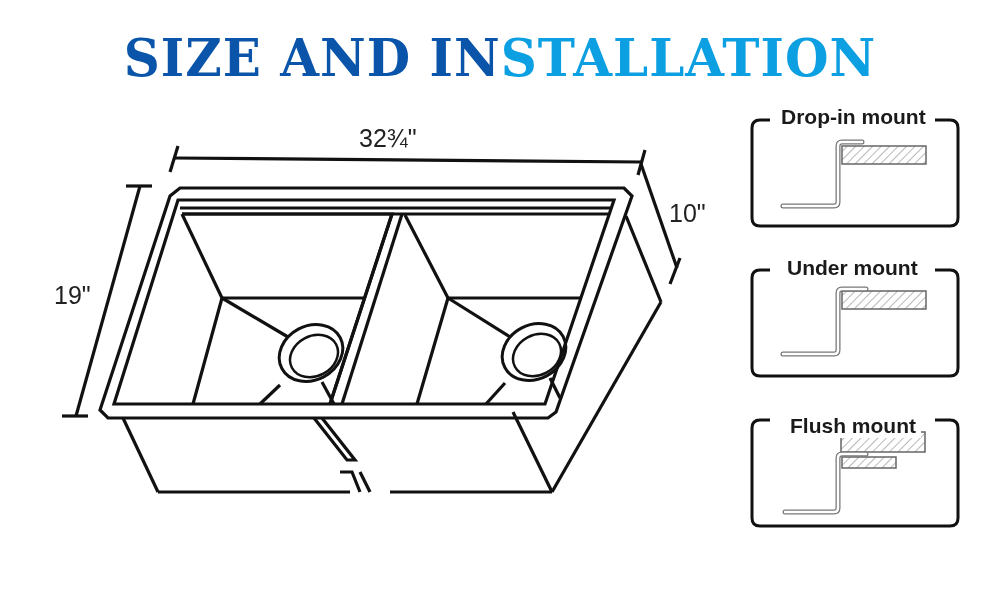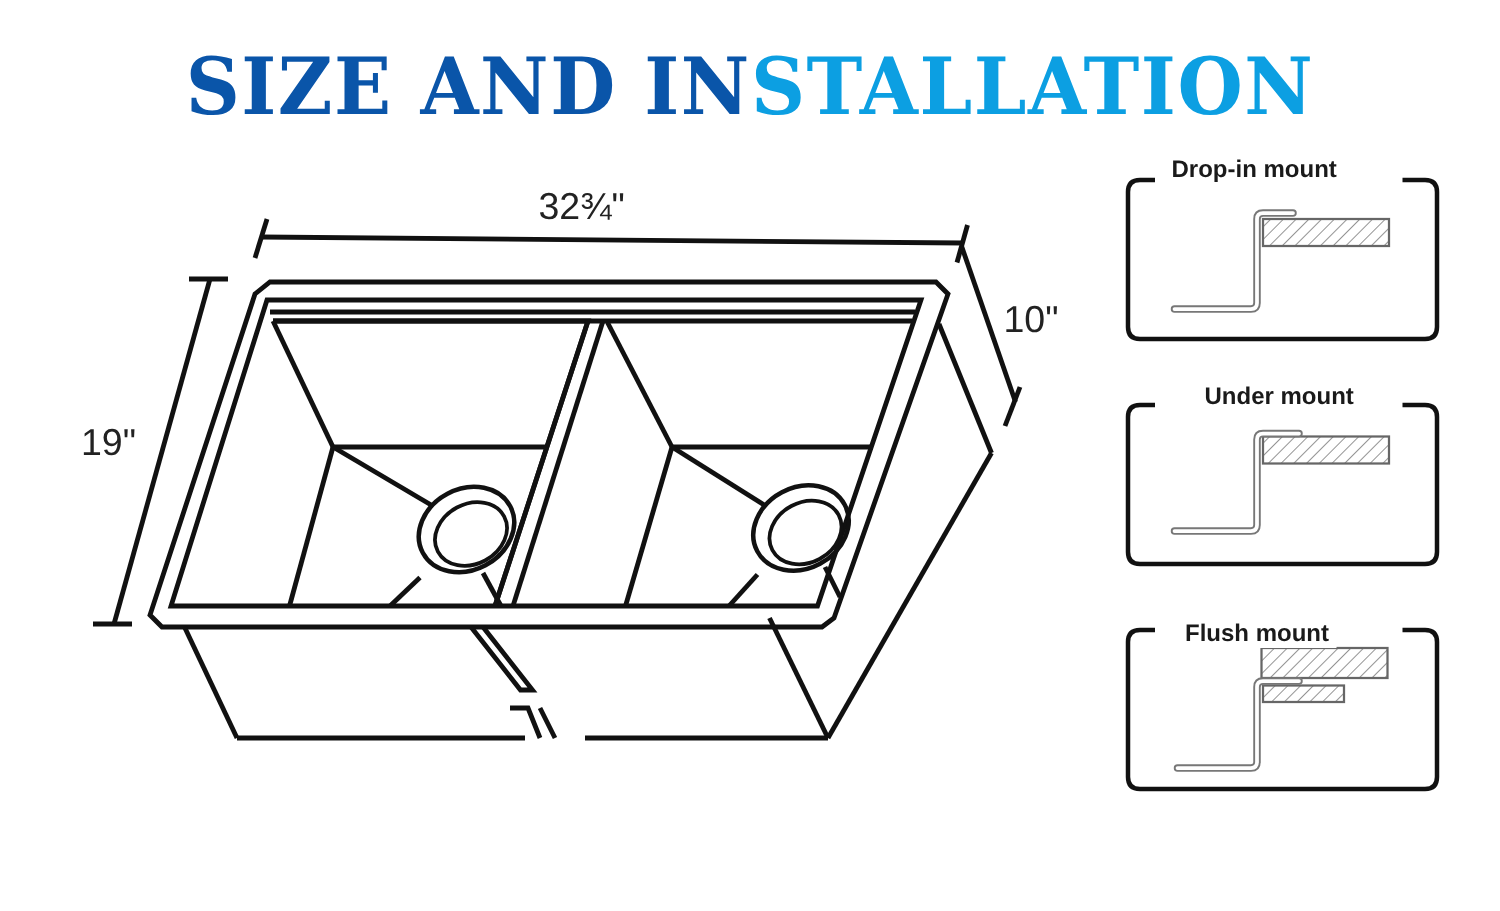--- a/index.html
+++ b/index.html
@@ -8,21 +8,21 @@
       position: absolute; left: 0; top: 28px; width: 1000px; text-align: center;
       font-family: "DejaVu Serif", "Liberation Serif", serif; font-weight: bold;
       font-size: 50px; letter-spacing: 1px; line-height: 60px;
       transform: scaleY(1.05);
     }
     .title span { display: inline-block; }
     .title .t1 { color: #0a55a9; }
     .title .t2 { color: #0c9fe2; }
     svg.drawing { position: absolute; left: 0; top: 0; }
     .dim { position: absolute; font-family: "Liberation Sans", sans-serif; font-size: 25px; color: #222; }
-    .mount-label { position: absolute; font-family: "Liberation Sans", sans-serif; font-weight: bold; font-size: 16px; color: #1a1a1a; background: #fff; padding: 0 5px; white-space: nowrap; }
+    .mount-label { position: absolute; font-family: "Liberation Sans", sans-serif; font-weight: bold; font-size: 21px; color: #1a1a1a; background: #fff; padding: 0 5px; white-space: nowrap; }
   </style>
 </head>
 <body>
 
 <div class="title">
   <span class="t1">SIZE AND IN</span><span class="t2">STALLATION</span>
 </div>
 
 <svg class="drawing" width="1000" height="607" viewBox="0 0 1000 607">
   <defs>
@@ -116,14 +116,14 @@
     <path d="M785,512 L834,512 Q838,512 838,508 L838,458 Q838,454 842,454 L866,454" fill="none" stroke="#777" stroke-width="5" stroke-linecap="round"></path>
     <path d="M785,512 L834,512 Q838,512 838,508 L838,458 Q838,454 842,454 L866,454" fill="none" stroke="#fff" stroke-width="2.5" stroke-linecap="round"></path>
   </g>
 </svg>
 
 <div class="dim" style="left:359px; top:124px;">32¾"</div>
 <div class="dim" style="left:54px; top:281px;">19"</div>
 <div class="dim" style="left:669px; top:199px;">10"</div>
 
 <div class="mount-label" style="left:776px; top:105px;">Drop-in mount</div>
-<div class="mount-label" style="left:782px; top:256px;margin-left:16px;">Under mount</div>
+<div class="mount-label" style="left:782px; top:256px;">Under mount</div>
 <div class="mount-label" style="left:785px; top:414px;">Flush mount</div>
 
 </body></html>

